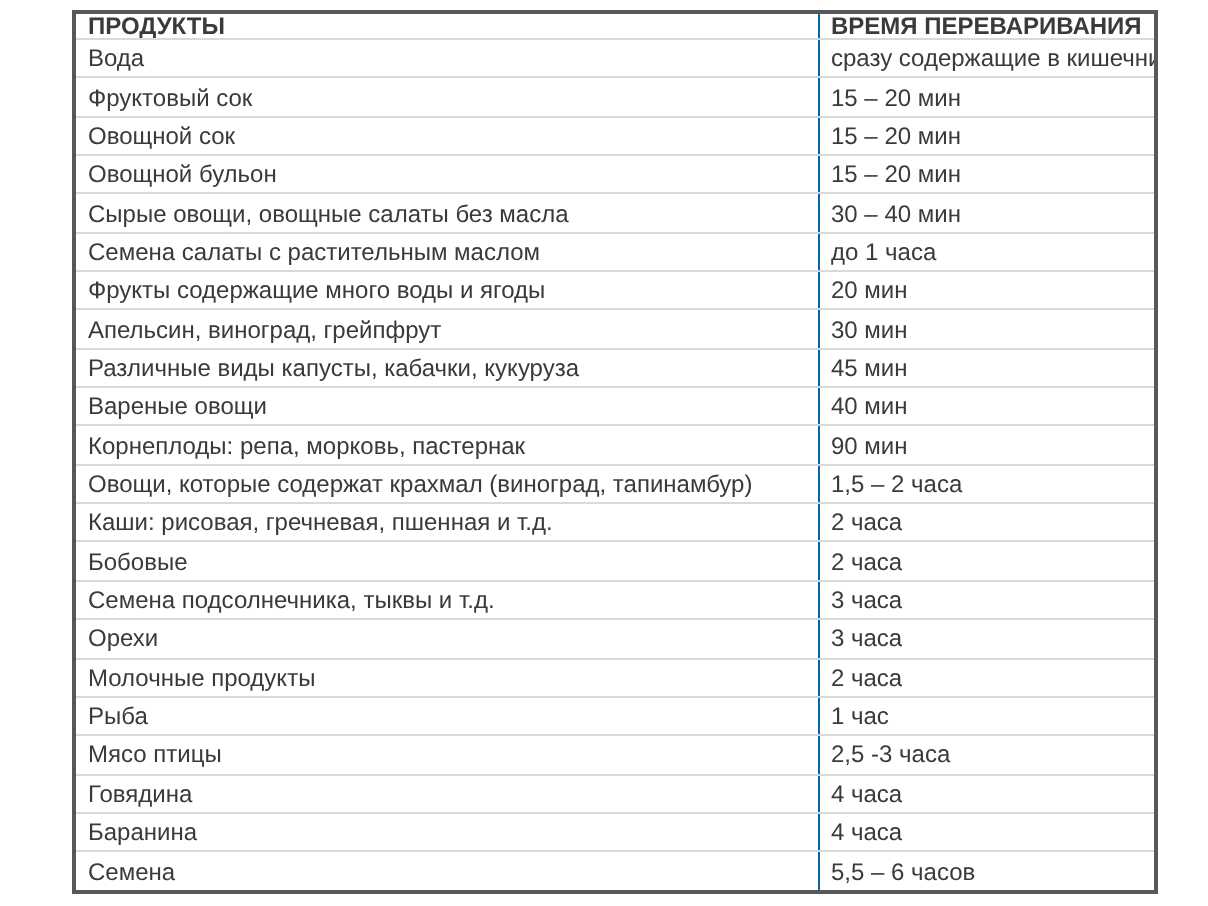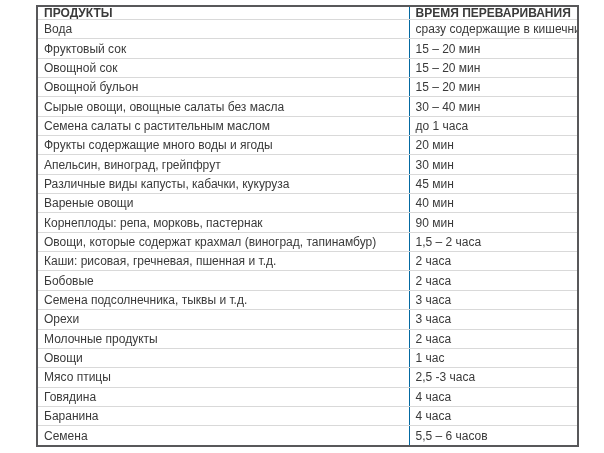--- a/index.html
+++ b/index.html
@@ -144,21 +144,21 @@
           <td>3 часа</td>
         </tr>
 
         <tr>
           <td>Молочные продукты</td>
           <td>2 часа</td>
         </tr>
 
 
         <tr>
-          <td>Овощи</td>
+          <td>Рыба</td>
           <td>1 час</td>
         </tr>
 
         <tr>
           <td>Мясо птицы</td>
           <td>2,5 -3 часа</td>
         </tr>
 
         <tr>
           <td>Говядина</td>

